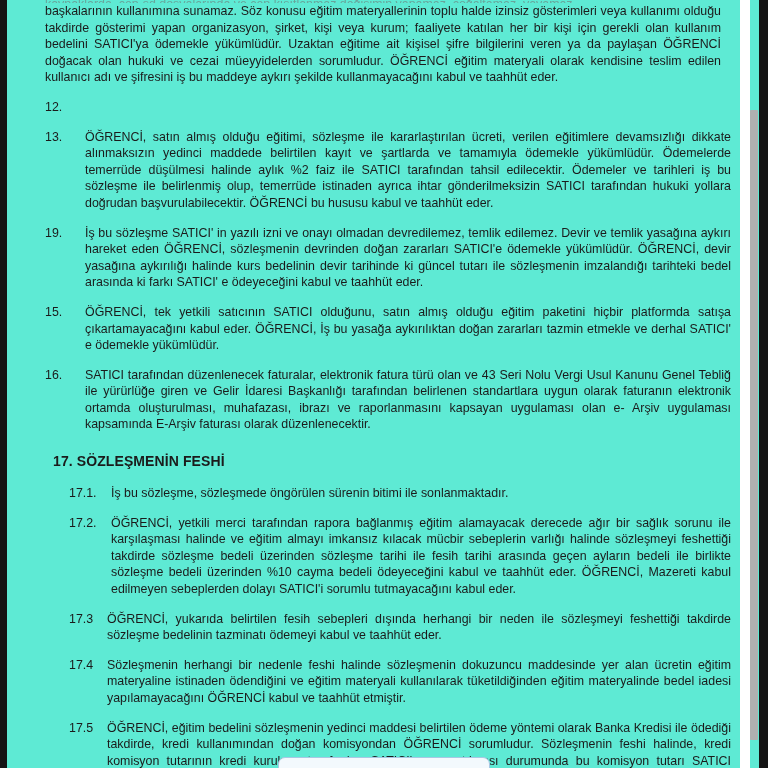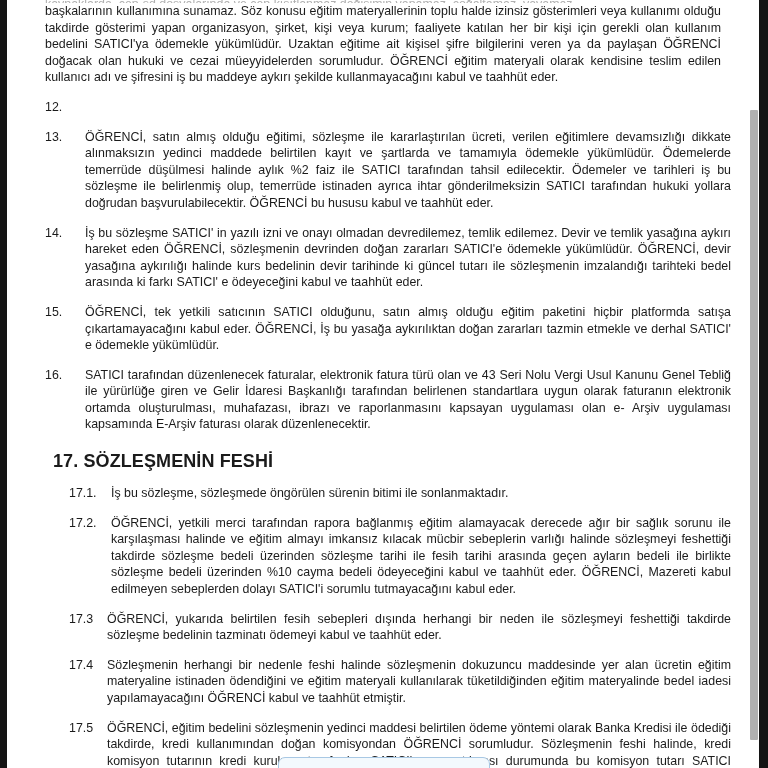--- a/index.html
+++ b/index.html
@@ -36,21 +36,21 @@
     width: 9px; height: 768px;
     background: #141414;
   }
 
   
   .page {
     position: absolute;
     left: 7px; top: 0;
     width: 752px;
     height: 768px;
-    background: #ffffff;
+    background: #5eead4;
     overflow: hidden;
   }
 
   .page-inner {
     position: absolute;
     left: 0;
     top: -4px;
     width: 752px;
     padding: 0;
   }
@@ -119,21 +119,21 @@
   
   .clause .body > p {
     margin: 0;
     text-align: justify;
     text-justify: inter-word;
   }
 
   
   .section-heading {
     font-weight: bold;
-    font-size: 18px;
+    font-size: 14px;
     line-height: 17px;
     margin: 20px 0 2px 46px;
     letter-spacing: .1px;
   }
 
   
   .subclause {
     display: flex;
     margin: 0 10px 0 62px;
     padding-top: 13px;
@@ -191,21 +191,21 @@
       </div>
 
       <div class="clause">
         <span class="num">13.</span>
         <div class="body">
           <p>ÖĞRENCİ, satın almış olduğu eğitimi, sözleşme ile kararlaştırılan ücreti, verilen eğitimlere devamsızlığı dikkate alınmaksızın yedinci maddede belirtilen kayıt ve şartlarda ve tamamıyla ödemekle yükümlüdür. Ödemelerde temerrüde düşülmesi halinde aylık %2 faiz ile SATICI tarafından tahsil edilecektir. Ödemeler ve tarihleri iş bu sözleşme ile belirlenmiş olup, temerrüde istinaden ayrıca ihtar gönderilmeksizin SATICI tarafından hukuki yollara doğrudan başvurulabilecektir. ÖĞRENCİ bu hususu kabul ve taahhüt eder.</p>
         </div>
       </div>
 
       <div class="clause">
-        <span class="num">14.</span>
+        <span class="num">19.</span>
         <div class="body">
           <p>İş bu sözleşme SATICI' in yazılı izni ve onayı olmadan devredilemez, temlik edilemez. Devir ve temlik yasağına aykırı hareket eden ÖĞRENCİ, sözleşmenin devrinden doğan zararları SATICI'e ödemekle yükümlüdür. ÖĞRENCİ, devir yasağına aykırılığı halinde kurs bedelinin devir tarihinde ki güncel tutarı ile sözleşmenin imzalandığı tarihteki bedel arasında ki farkı SATICI' e ödeyeceğini kabul ve taahhüt eder.</p>
         </div>
       </div>
 
       <div class="clause">
         <span class="num">15.</span>
         <div class="body">
           <p>ÖĞRENCİ, tek yetkili satıcının SATICI olduğunu, satın almış olduğu eğitim paketini hiçbir platformda satışa çıkartamayacağını kabul eder. ÖĞRENCİ, İş bu yasağa aykırılıktan doğan zararları tazmin etmekle ve derhal SATICI' e ödemekle yükümlüdür.</p>
         </div>

